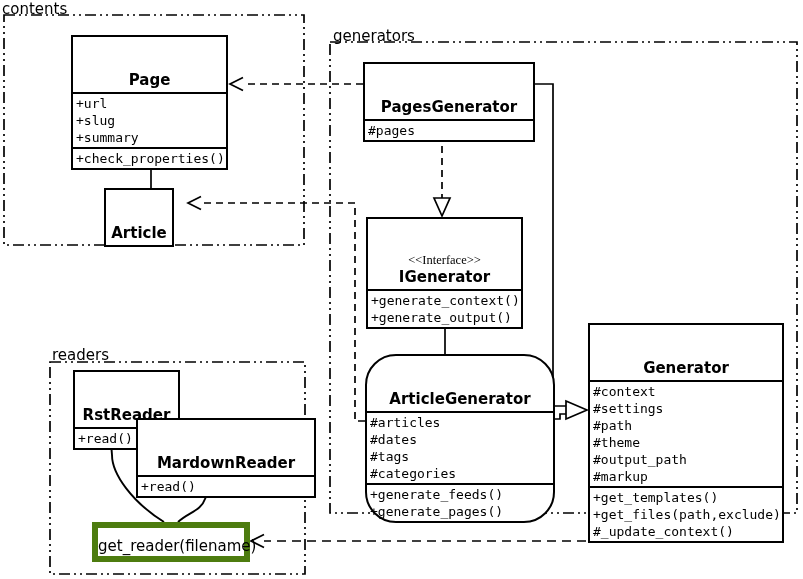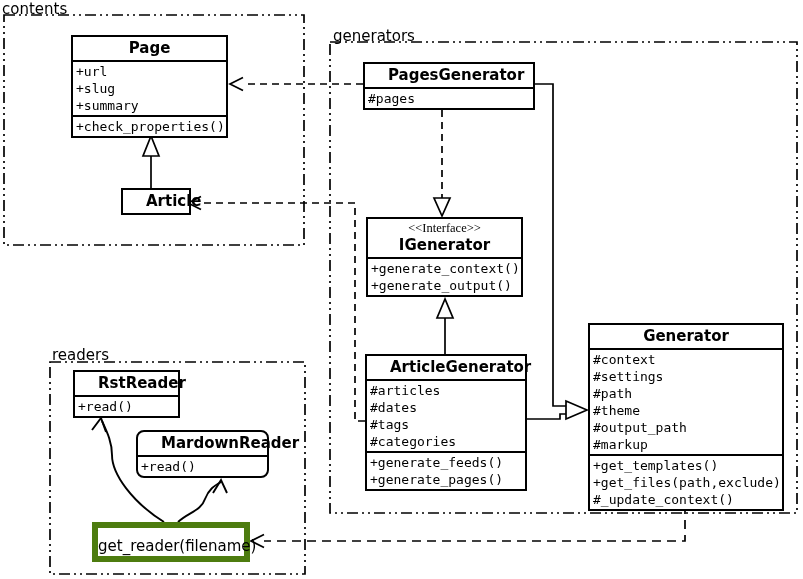--- a/index.html
+++ b/index.html
@@ -12,21 +12,21 @@
   .pkg-label {
     position:absolute; font-size:15px; line-height:16px; color:#000;
     white-space:nowrap;
   }
   .cls {
     position:absolute; background:#fff; border:2px solid #000;
     box-sizing:border-box;
   }
   .cls-title {
     font-weight:bold; font-size:15px; line-height:19px; text-align:center;
-    padding:2px 23px; white-space:nowrap;
+    padding:2px 5px; white-space:nowrap;margin-top:32px;
   }
   .stereotype {
     font-family:Liberation Serif, serif;
     font-weight:normal; font-size:12.5px; line-height:15px; text-align:center;
     white-space:nowrap;
   }
   .sec { border-top:2px solid #000; padding:1px 3px; }
   .member {
     font-family:"DejaVu Sans Mono","Liberation Mono",monospace;
     font-size:13px; line-height:17px; white-space:pre;
@@ -86,21 +86,21 @@
     <div class="sec">
       <div class="member">+url</div>
       <div class="member">+slug</div>
       <div class="member">+summary</div>
     </div>
     <div class="sec">
       <div class="member">+check_properties()</div>
     </div>
   </div>
 
-  <div class="cls" style="left:121px; top:188px; width:70px;">
+  <div class="cls" style="left:104px; top:188px; width:70px;">
     <div class="cls-title">Article</div>
   </div>
 
   <div class="cls" style="left:363px; top:62px; width:172px;">
     <div class="cls-title">PagesGenerator</div>
     <div class="sec">
       <div class="member">#pages</div>
     </div>
   </div>
 
@@ -108,21 +108,21 @@
     <div class="cls-title">
       <div class="stereotype">&lt;&lt;Interface&gt;&gt;</div>
       <div>IGenerator</div>
     </div>
     <div class="sec">
       <div class="member">+generate_context()</div>
       <div class="member">+generate_output()</div>
     </div>
   </div>
 
-  <div class="cls" style="left:365px; top:354px; width:162px;">
+  <div class="cls" style="left:365px; top:354px; width:190px;border-radius:31px;">
     <div class="cls-title">ArticleGenerator</div>
     <div class="sec">
       <div class="member">#articles</div>
       <div class="member">#dates</div>
       <div class="member">#tags</div>
       <div class="member">#categories</div>
     </div>
     <div class="sec">
       <div class="member">+generate_feeds()</div>
       <div class="member">+generate_pages()</div>
@@ -146,21 +146,21 @@
     </div>
   </div>
 
   <div class="cls" style="left:73px; top:370px; width:107px;">
     <div class="cls-title">RstReader</div>
     <div class="sec">
       <div class="member">+read()</div>
     </div>
   </div>
 
-  <div class="cls" style="left:136px; top:430px; width:133px;border-radius:8px;">
+  <div class="cls" style="left:136px; top:418px; width:180px;">
     <div class="cls-title">MardownReader</div>
     <div class="sec">
       <div class="member">+read()</div>
     </div>
   </div>
 
   <div class="fn-box" style="left:92px; top:522px; width:158px; height:40px;">
     <div class="fn-label">get_reader(filename)</div>
   </div>
 

